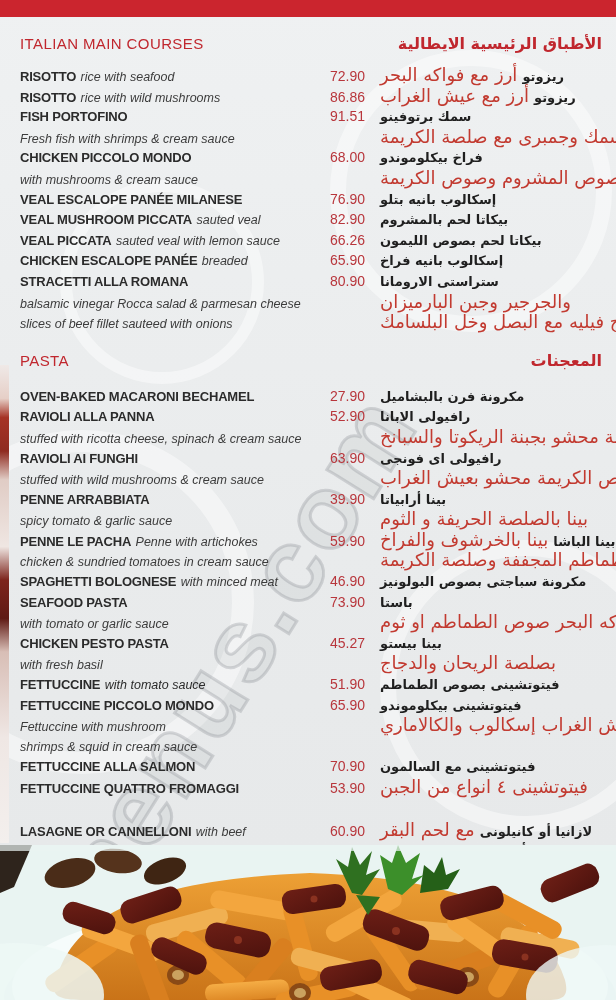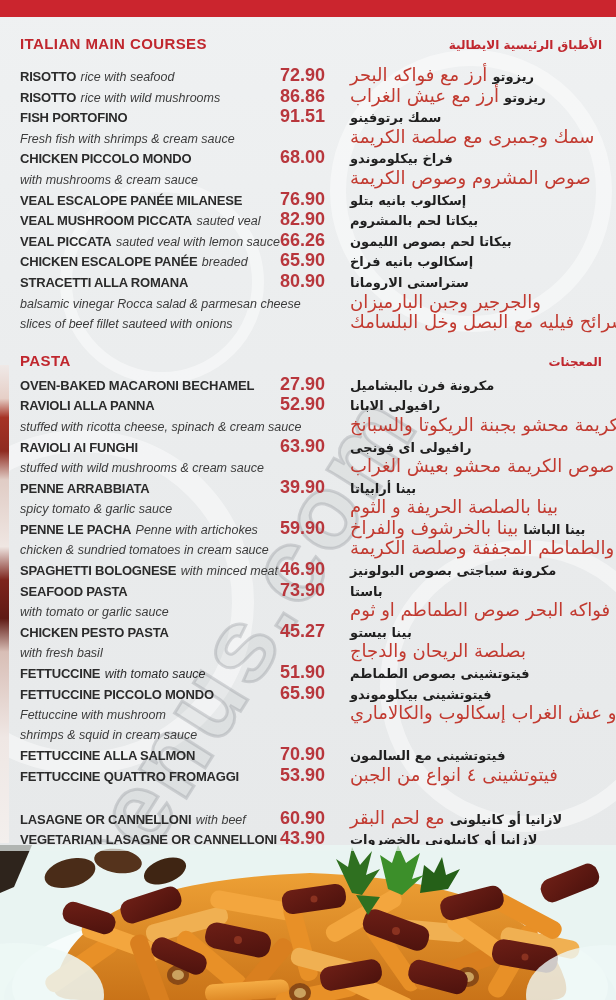--- a/index.html
+++ b/index.html
@@ -26,30 +26,30 @@
   }
   
   .leftstrip{
     position:absolute;left:0;top:365px;width:9px;height:478px;z-index:2;
     background:linear-gradient(180deg,
       #efe9e7 0%,#e6cfc7 7%,#a63325 11%,#8f2b20 18%,#e0ccc5 24%,
       #efe6e2 38%,#7d241c 45%,#5f1a14 53%,#d8beb6 60%,#efe7e4 78%,#f3efed 100%);
   }
   .menu{position:absolute;top:30px;left:20px;width:582px;z-index:3;}
   .sec-h{display:flex;justify-content:space-between;align-items:baseline;height:28px;line-height:28px;margin-bottom:7px;}
-  .sec-h-en{color:#c0272e;font-weight:bold;font-size:15px;letter-spacing:0.4px;}
-  .sec-h-ar{color:#c0272e;font-size:12px;font-weight:bold;font-family:"DejaVu Sans",sans-serif;direction:rtl;text-align:center;}
-  .sec-h--pasta{margin-top:15px;margin-bottom:0;height:26px;line-height:26px;}
-  .row{display:flex;align-items:baseline;height:20.6px;line-height:20.6px;white-space:nowrap;}
+  .sec-h-en{color:#c0272e;font-weight:normal;font-size:15px;letter-spacing:0.4px;}
+  .sec-h-ar{color:#c0272e;font-size:16px;font-weight:bold;font-family:"DejaVu Sans",sans-serif;direction:rtl;text-align:center;}
+  .sec-h--pasta{margin-top:15px;margin-bottom:12px;height:26px;line-height:26px;}
+  .row{display:flex;align-items:baseline;height:20.6px;line-height:20.6px;white-space:nowrap;gap:15px;}
   .row--gap{margin-top:22px;}
   .c-en{width:260px;flex:0 0 260px;overflow:visible;}
   .en{color:#2b2b2b;font-weight:bold;font-size:13px;letter-spacing:-0.2px;}
   .eni{color:#3c3c3c;font-style:italic;font-size:12.5px;font-weight:normal;}
   .eni--b{font-weight:normal;color:#2b2b2b;}
-  .price{flex:0 0 70px;width:70px;color:#b8363c;font-weight:bold;font-size:18px;}
+  .price{flex:0 0 70px;width:70px;text-align:right;color:#b8363c;font-weight:normal;font-size:14px;}
   .c-ar{flex:1;text-align:left;direction:rtl;font-family:"DejaVu Sans",sans-serif;}
   .arb{color:#1f1f1f;font-weight:bold;font-size:13px;}
   .arr{color:#c23a30;font-size:18px;text-align:center;}
   .photo{position:absolute;left:0;top:845px;width:616px;height:155px;z-index:5;}
   .photo svg{display:block;}
 </style>
 </head>
 <body>
 
 <div class="page">

